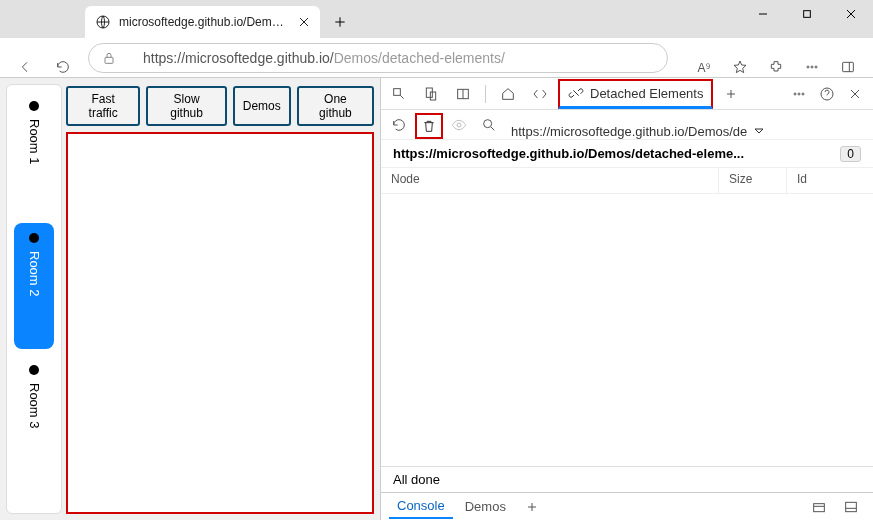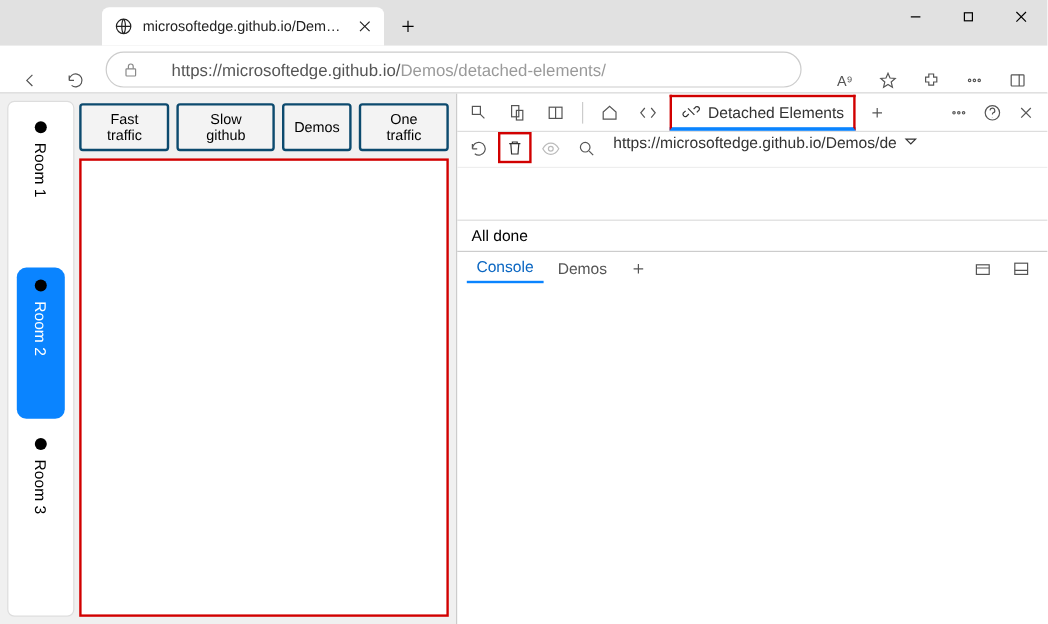--- a/index.html
+++ b/index.html
@@ -37,21 +37,21 @@
 .pbtn { padding: 4px 8px; font-size: 12px; background: #f3f3f3; border: 2px solid #0c4a6e; border-radius: 3px; cursor: pointer; }
 .msgarea { flex: 1; background: #fff; border: 2px solid #d10000; }
 
 
 .dt { flex: 1; border-left: 1px solid #ccc; display: flex; flex-direction: column; background: #fff; }
 .dt-top { height: 32px; display: flex; align-items: center; border-bottom: 1px solid #ddd; padding: 0 4px; gap: 4px; position: relative; }
 .dticon { width: 28px; height: 28px; display: flex; align-items: center; justify-content: center; color: #555; }
 .dttabsel { border: 2px solid #d10000; display: flex; align-items: center; height: 30px; padding: 0 8px; gap: 6px; font-size: 13px; color: #333; border-bottom: 3px solid #0a84ff; }
 .dt-right { margin-left: auto; display: flex; }
 
-.dt-sub { height: 30px; display: flex; align-items: flex-start; border-bottom: 1px solid #eee; padding: 0 4px; gap: 2px; font-size: 13px; color: #333; }
+.dt-sub { height: 30px; display: flex; align-items: flex-end; border-bottom: 1px solid #eee; padding: 0 4px; gap: 2px; font-size: 13px; color: #333; }
 .gc { border: 2px solid #d10000; width: 28px; height: 26px; display: flex; align-items: center; justify-content: center; }
 .subdd { margin-left: 6px; display: flex; align-items: center; gap: 4px; }
 
 .dt-main { flex: 1; display: flex; flex-direction: column; }
 .grouphdr { height: 28px; display: flex; align-items: center; padding: 0 12px; font-size: 13px; font-weight: 600; border-bottom: 1px solid #eee; }
 .grouphdr .badge { margin-left: auto; background: #eee; border: 1px solid #ccc; border-radius: 3px; padding: 0 6px; font-size: 12px; font-weight: normal; }
 .colhdr { height: 26px; display: flex; font-size: 12px; color: #555; border-bottom: 1px solid #eee; }
 .colhdr div { border-right: 1px solid #eee; padding: 4px 10px; }
 .colhdr div:last-child { border-right: none; }
 .c1 { flex: 1; }
@@ -169,21 +169,21 @@
       <div class="room">
           <div class="dot"></div>
           <div class="vtxt">Room 3</div>
         </div>
     </div>
     <div class="pagebody">
       <div class="btnrow">
         <button class="pbtn">Fast traffic</button>
         <button class="pbtn">Slow github</button>
         <button class="pbtn">Demos</button>
-        <button class="pbtn">One traffic</button>
+        <button class="pbtn">One github</button>
       </div>
       <div class="msgarea"></div>
     </div>
   </div>
 
   <div class="dt">
     <div class="dt-top">
       <div class="dticon">
           <svg viewBox="0 0 24 24">
             <rect x="4" y="4" width="10" height="10"></rect>
@@ -270,20 +270,32 @@
           </svg>
         </div>
       <div class="subdd">
         <span>https://microsoftedge.github.io/Demos/de</span>
         <svg viewBox="0 0 24 24" width="10" height="10" fill="currentColor" stroke="none">
             <path d="M6 9l6 6 6-6z"></path>
           </svg>
       </div>
     </div>
 
+    <div class="dt-main">
+      <div class="grouphdr">
+        <span>https://microsoftedge.github.io/Demos/detached-eleme...</span>
+        <span class="badge">0</span>
+      </div>
+      <div class="colhdr">
+        <div class="c1">Node</div>
+        <div class="c2">Size</div>
+        <div class="c3">Id</div>
+      </div>
+      <div style="flex:1"></div>
+    </div>
 
     <div class="dt-status">
       <span>All done</span>
     </div>
 
     <div class="dt-drawer">
       <div class="dtab sel">Console</div>
       <div class="dtab">Demos</div>
       <div class="dticon">
           <svg viewBox="0 0 24 24">

